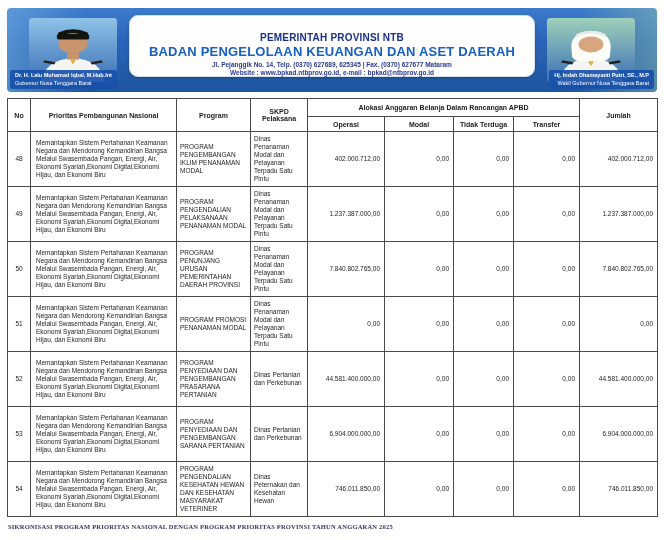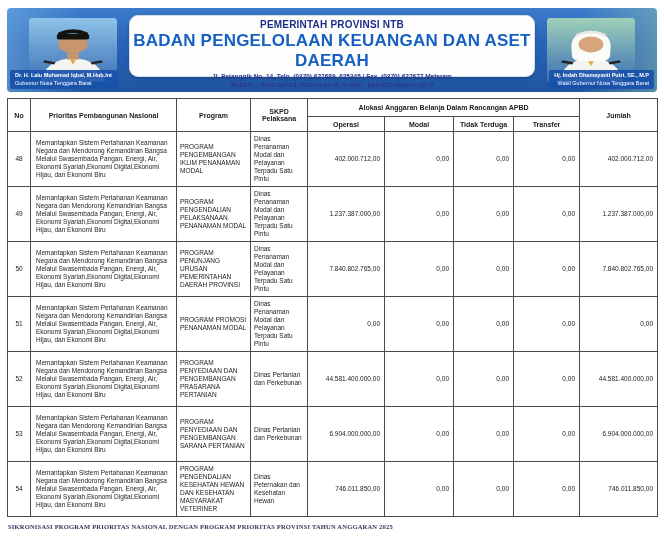--- a/index.html
+++ b/index.html
@@ -17,25 +17,25 @@
     overflow:hidden;
   }
   .photo { position:absolute; top:10px; bottom:10px; width:88px; border-radius:3px; overflow:hidden; }
   .photo.left  { left:22px; }
   .photo.right { right:22px; }
   .photo svg { width:100%; height:100%; display:block; }
 
   .center-box {
     position:absolute; left:122px; right:122px; top:7px; height:62px;
     background:#fefefe; border:1px solid #d7e0ef; border-radius:9px;
-    text-align:center; padding-top:3px;
+    text-align:center; padding-top:16px;
     box-shadow:0 1px 3px rgba(0,0,0,.25);
   }
   .gov-line   { font-size:10px; font-weight:bold; color:#1a2f8a; letter-spacing:.2px; }
-  .agency-line{ font-size:17px; font-weight:bold; color:#1560c2; letter-spacing:.2px; margin-top:1px; }
+  .agency-line{ font-size:13px; font-weight:bold; color:#1560c2; letter-spacing:.2px; margin-top:1px; }
   .addr-line  { font-size:6.5px; font-weight:bold; color:#2b3990; margin-top:2px; }
   .web-line   { font-size:6.5px; font-weight:bold; color:#2b3990; margin-top:1px; }
 
   .ribbon {
     position:absolute; bottom:3px; background:rgba(23,80,170,.92);
     color:#fff; font-size:5.5px; line-height:1.35; padding:2px 5px; border-radius:2px;
   }
   .ribbon.rleft  { left:3px;  text-align:left; }
   .ribbon.rright { right:3px; text-align:right; }
   .ribbon .rname { font-weight:bold; }

